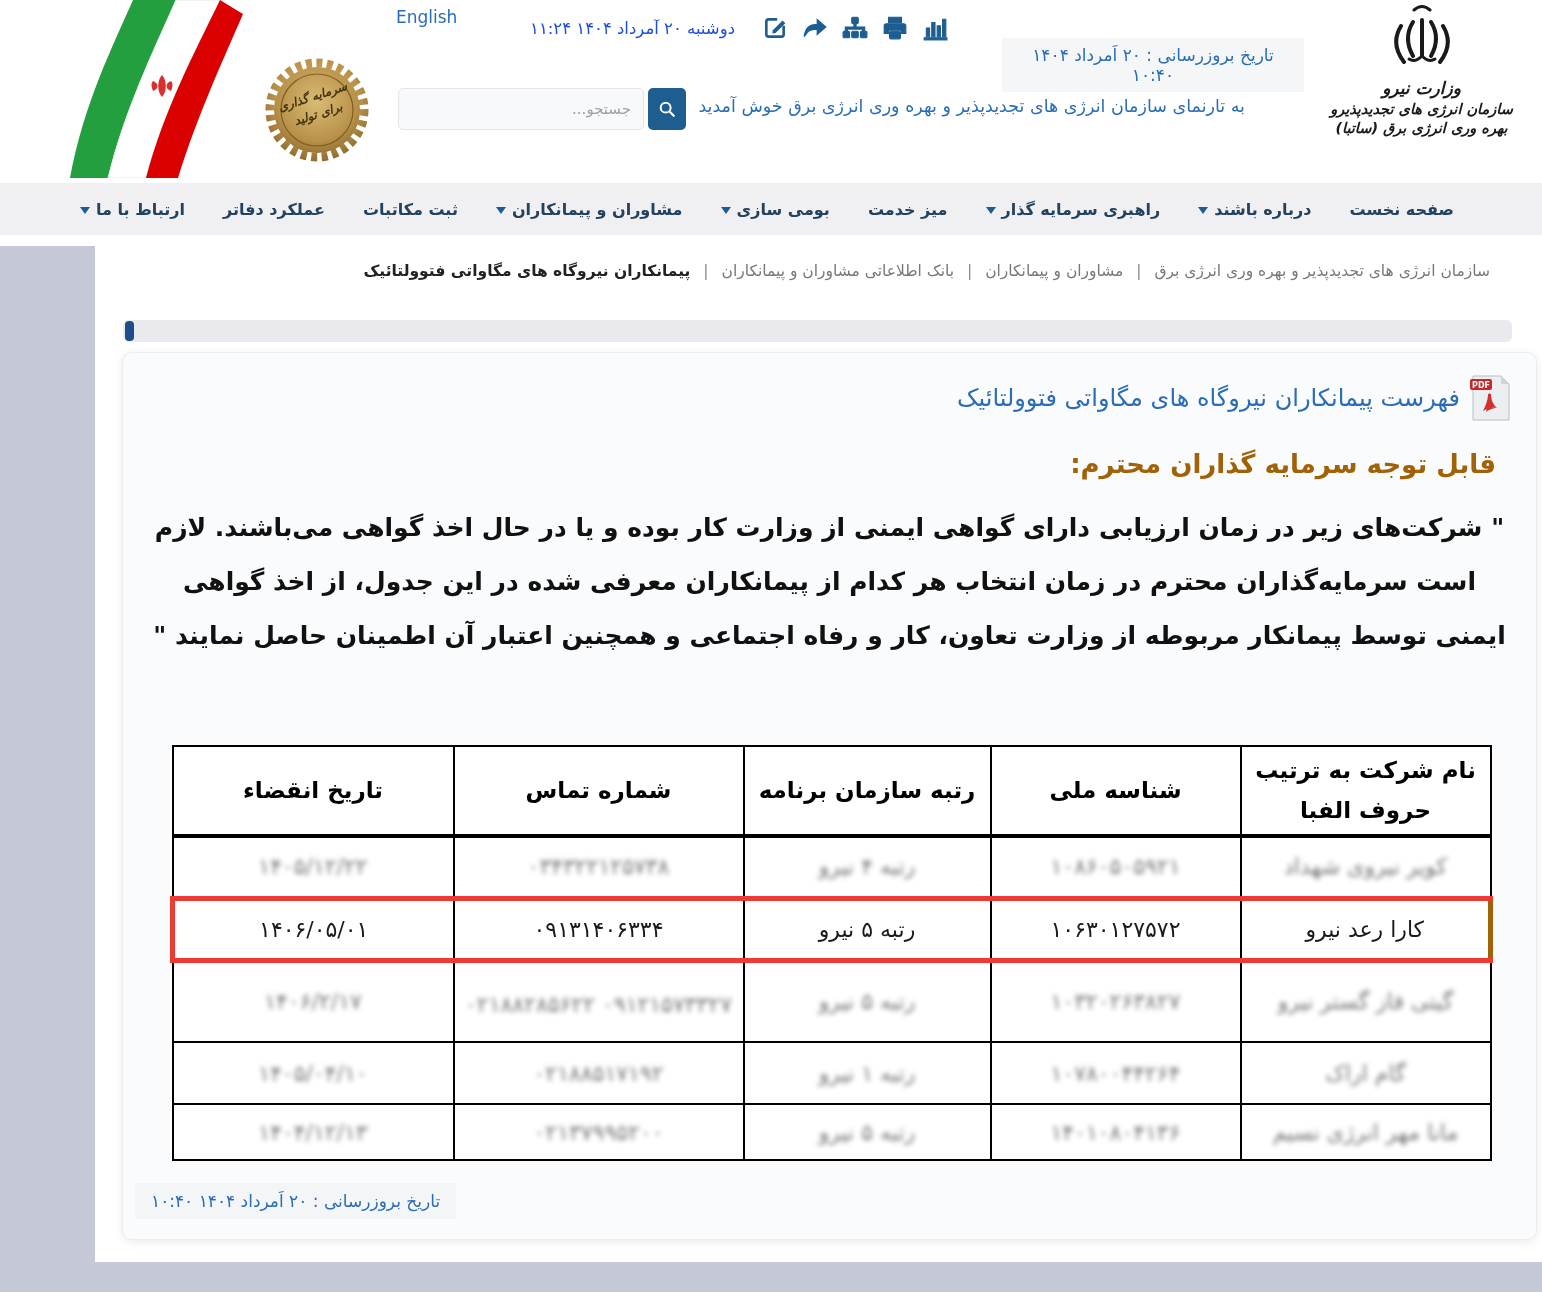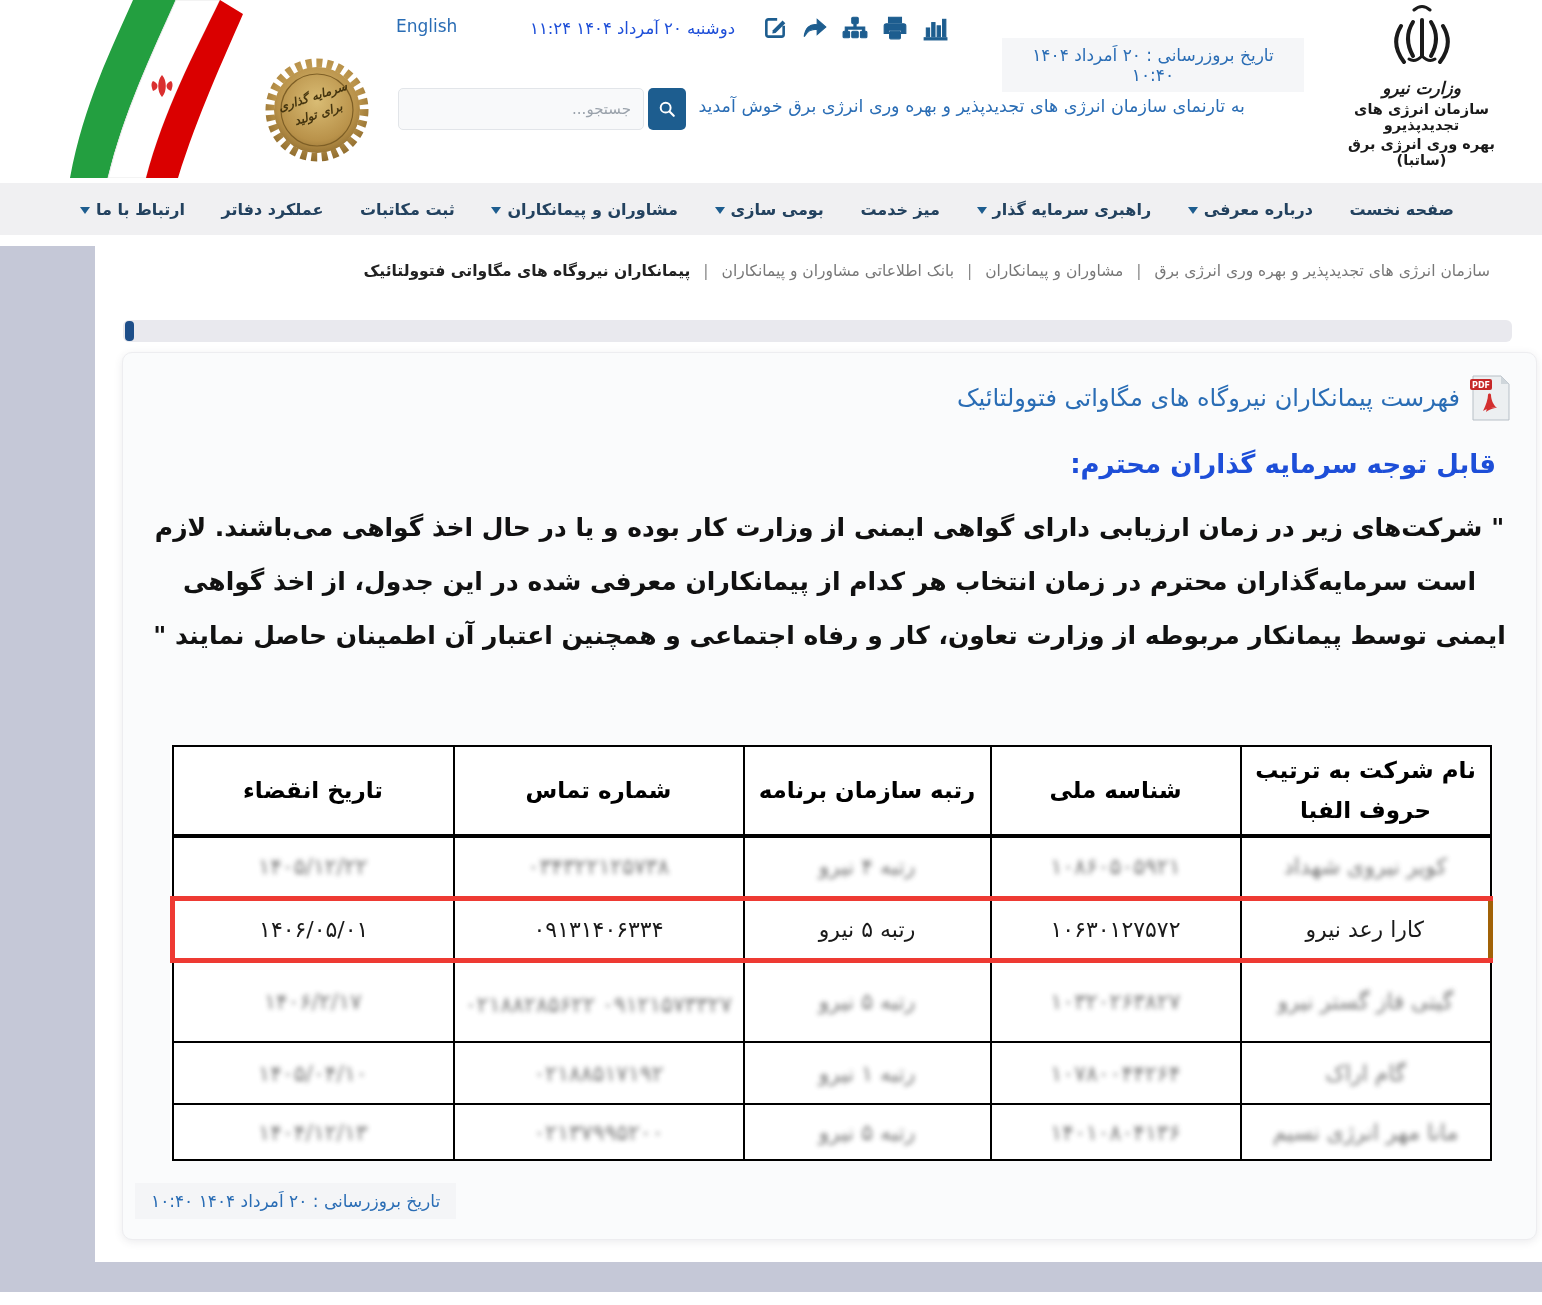--- a/index.html
+++ b/index.html
@@ -3,56 +3,56 @@
 <meta charset="utf-8">
 <style>
   * { margin:0; padding:0; box-sizing:border-box; }
   body { background:#fff; font-family:"DejaVu Sans", sans-serif; }
   #page { position:relative; width:1542px; height:1305px; background:#fff; overflow:hidden; direction:rtl; }
 
   
   .header { position:absolute; top:0; left:0; width:1542px; height:183px; background:#fff; }
   .flag-ribbon { position:absolute; top:0; left:28px; width:215px; height:178px; }
   .gold-seal { position:absolute; top:58px; left:265px; width:104px; height:104px; }
-  .english-link { position:absolute; top:16px; left:396px; font-size:17px; color:#2a6db5; text-decoration:none; direction:ltr; }
+  .english-link { position:absolute; top:7px; left:396px; font-size:17px; color:#2a6db5; text-decoration:none; direction:ltr; }
   .top-datetime { position:absolute; top:19px; left:520px; width:215px; font-size:16.5px; color:#1d4ed8; text-align:right; }
   .toolbar { position:absolute; top:15px; left:762px; display:flex; flex-direction:row-reverse; gap:14px; }
   .toolbar .tbtn { width:26px; height:26px; cursor:pointer; }
   .toolbar svg { width:26px; height:26px; fill:#1d5d8f; stroke:#1d5d8f; }
   .update-top { position:absolute; top:38px; left:1002px; width:302px; background:#f5f6f8; padding:7px 14px; font-size:17px; color:#2a6db5; text-align:center; }
   .search-wrap { position:absolute; top:88px; left:398px; width:288px; height:42px; display:flex; flex-direction:row-reverse; gap:4px; }
   .search-input { flex:1; height:42px; border:1px solid #e2e5e9; background:#f8f9fa; border-radius:5px; padding:0 12px; font-size:15px; color:#333; text-align:right; font-family:"DejaVu Sans", sans-serif; }
   .search-input::placeholder { color:#9aa2ab; }
   .search-btn { width:38px; height:42px; background:#1d5d8f; border:none; border-radius:5px; cursor:pointer; display:flex; align-items:center; justify-content:center; }
   .welcome { position:absolute; top:96px; right:297px; font-size:17.5px; color:#2a6db5; }
   .org-logo { position:absolute; top:4px; right:28px; width:185px; text-align:center; }
   .org-logo .emblem { width:64px; height:70px; }
   .org-line1 { font-size:17px; font-weight:bold; font-style:italic; color:#1a1a1a; }
-  .org-line2, .org-line3 { font-size:14.5px; font-weight:bold; color:#1a1a1a; margin-top:3px; }
+  .org-line2, .org-line3 { font-size:14.5px; font-weight:bold; font-style:italic; color:#1a1a1a; margin-top:3px; }
 
   
   .navbar { position:absolute; top:183px; left:0; width:1542px; height:52px; background:#f0f0f2; display:flex; align-items:center; justify-content:space-between; padding:0 88px 0 80px; }
   .nav-item { display:flex; align-items:center; gap:6px; font-size:16px; font-weight:600; color:#23425f; cursor:pointer; white-space:nowrap; }
   .caret { width:0; height:0; border-left:5px solid transparent; border-right:5px solid transparent; border-top:7px solid #1d5d8f; margin-top:3px; }
 
   
   .lavender-bg { position:absolute; top:246px; left:0; width:1542px; height:1046px; background:#c5c8d7; }
   .sheet { position:absolute; top:246px; right:0; width:1447px; height:1016px; background:#fff; }
   .breadcrumb { position:absolute; top:16px; right:52px; font-size:15.5px; color:#777; }
   .breadcrumb .sep { margin:0 8px; color:#888; }
   .breadcrumb .bc-item { color:#777; cursor:pointer; }
   .breadcrumb .bc-current { color:#222; font-weight:bold; }
   .progress-bar { position:absolute; top:74px; right:30px; left:28px; height:22px; background:#e9e9ee; border-radius:6px; }
   .progress-thumb { position:absolute; top:1px; left:2px; width:9px; height:20px; background:#1d4e89; border-radius:4px; }
 
   .card { position:absolute; top:106px; left:27px; width:1415px; height:888px; background:#fafbfc; border:1px solid #ededf0; border-radius:10px; box-shadow:0 2px 8px rgba(60,60,80,.10); }
   .pdf-row { position:absolute; top:22px; right:26px; display:flex; align-items:center; gap:10px; cursor:pointer; }
   .pdf-row .pdf-label { font-size:24px; color:#2a6db5; }
   .pdf-icon { width:40px; height:46px; }
-  .notice-title { position:absolute; top:96px; right:40px; font-size:26px; font-weight:bold; color:#1d4ed8; }
+  .notice-title { position:absolute; top:96px; right:40px; font-size:26px; font-weight:bold; color:#a16207; }
   .notice-body { position:absolute; top:148px; right:22px; left:22px; font-size:25px; font-weight:bold; color:#111; text-align:center; line-height:2.15; }
 
   
   .ctable { position:absolute; top:392px; right:43px; width:1318px; border-collapse:collapse; background:#fff; table-layout:fixed; }
   .ctable th, .ctable td { border:2px solid #000; text-align:center; vertical-align:middle; }
   .ctable th { border-bottom:4px solid #000; font-size:23px; font-weight:bold; color:#000; height:90px; line-height:1.7; padding:4px; }
   .ctable td { font-size:22px; color:#1a1a1a; height:62px; padding:4px; }
   .row-tall td { height:82px; }
   .row-short td { height:56px; }
   .bl { filter:blur(2.6px); color:#555; opacity:.8; display:inline-block; }
@@ -170,21 +170,21 @@
       <div class="org-line2">سازمان انرژی های تجدیدپذیرو</div>
       <div class="org-line3">بهره وری انرژی برق (ساتبا)</div>
     </div>
   </div>
 
   <nav class="navbar">
     <div class="nav-item">
         <span>صفحه نخست</span>
       </div>
     <div class="nav-item">
-        <span>درباره معرفی</span>
+        <span>درباره باشند</span>
         <span class="caret"></span>
       </div>
     <div class="nav-item">
         <span>راهبری سرمایه گذار</span>
         <span class="caret"></span>
       </div>
     <div class="nav-item">
         <span>میز خدمت</span>
       </div>
     <div class="nav-item">

